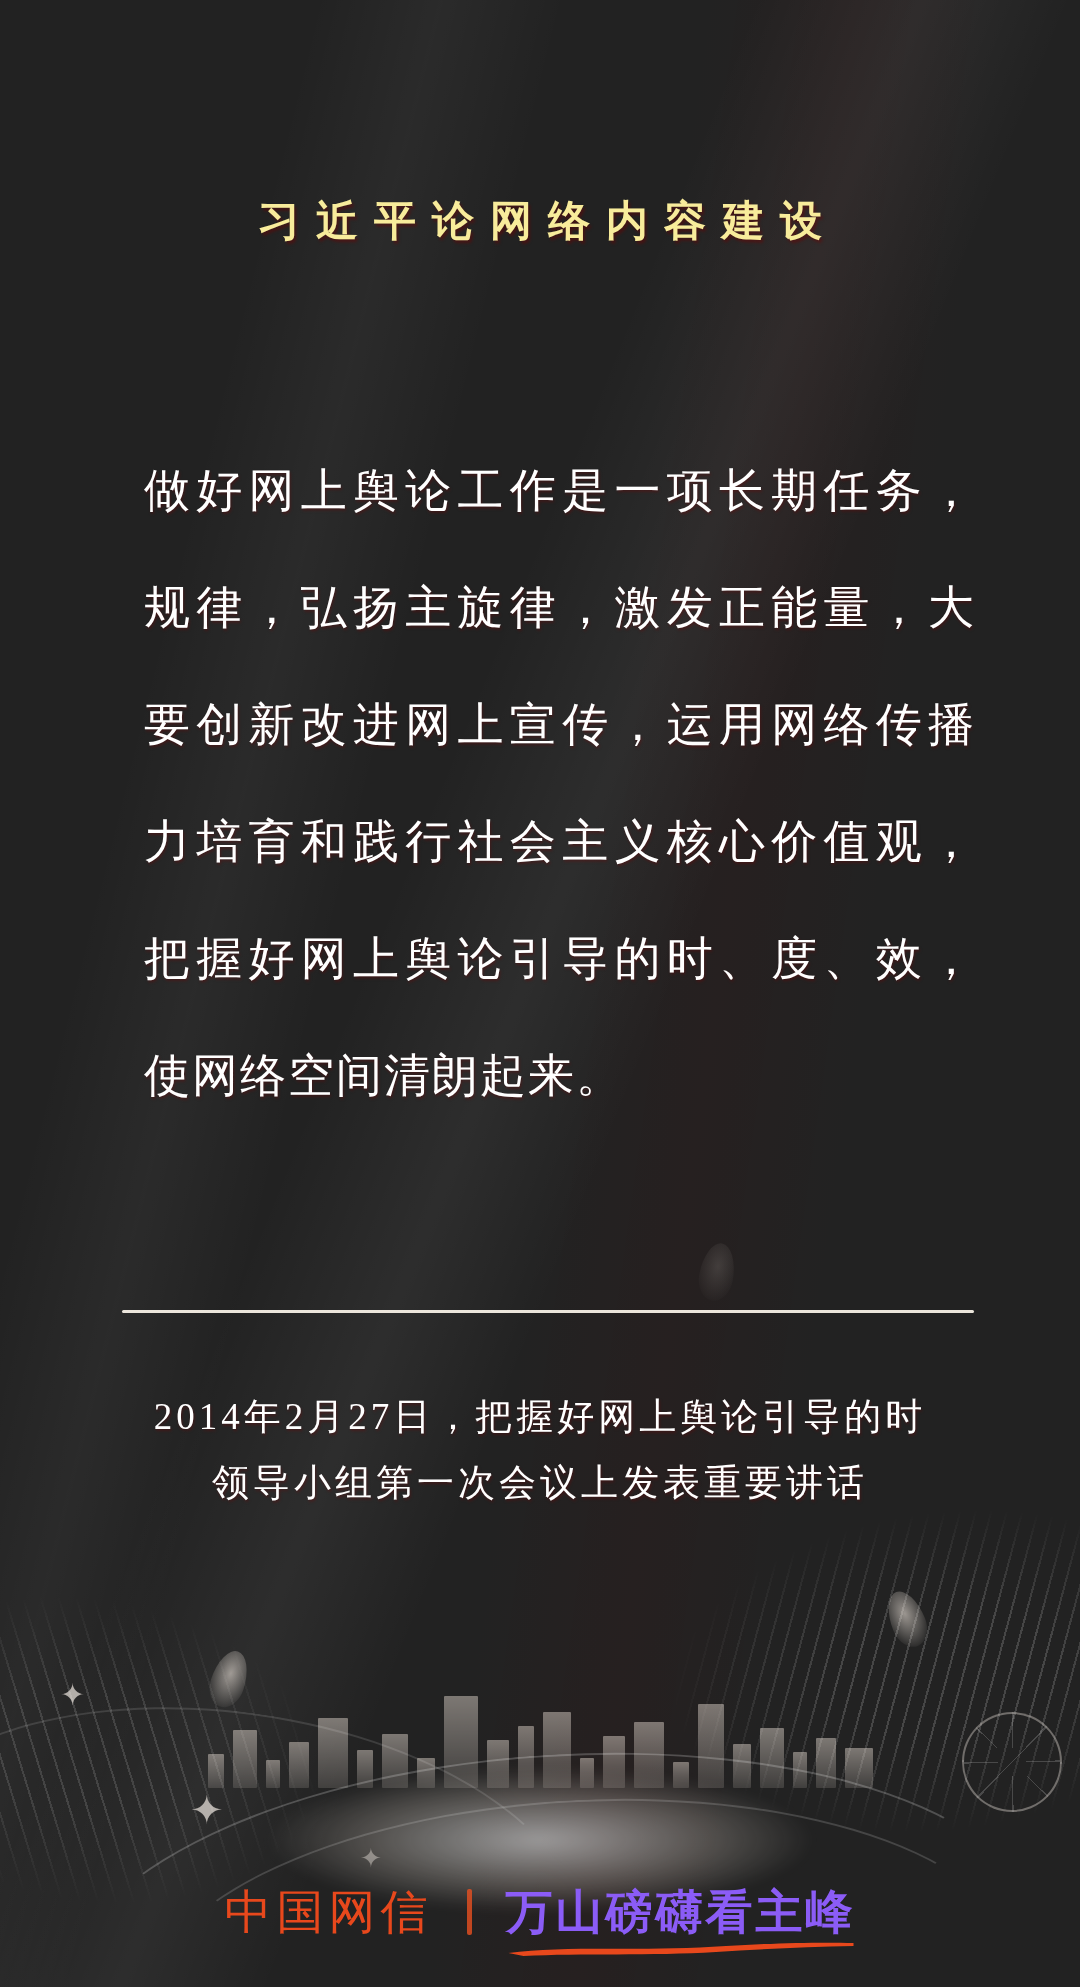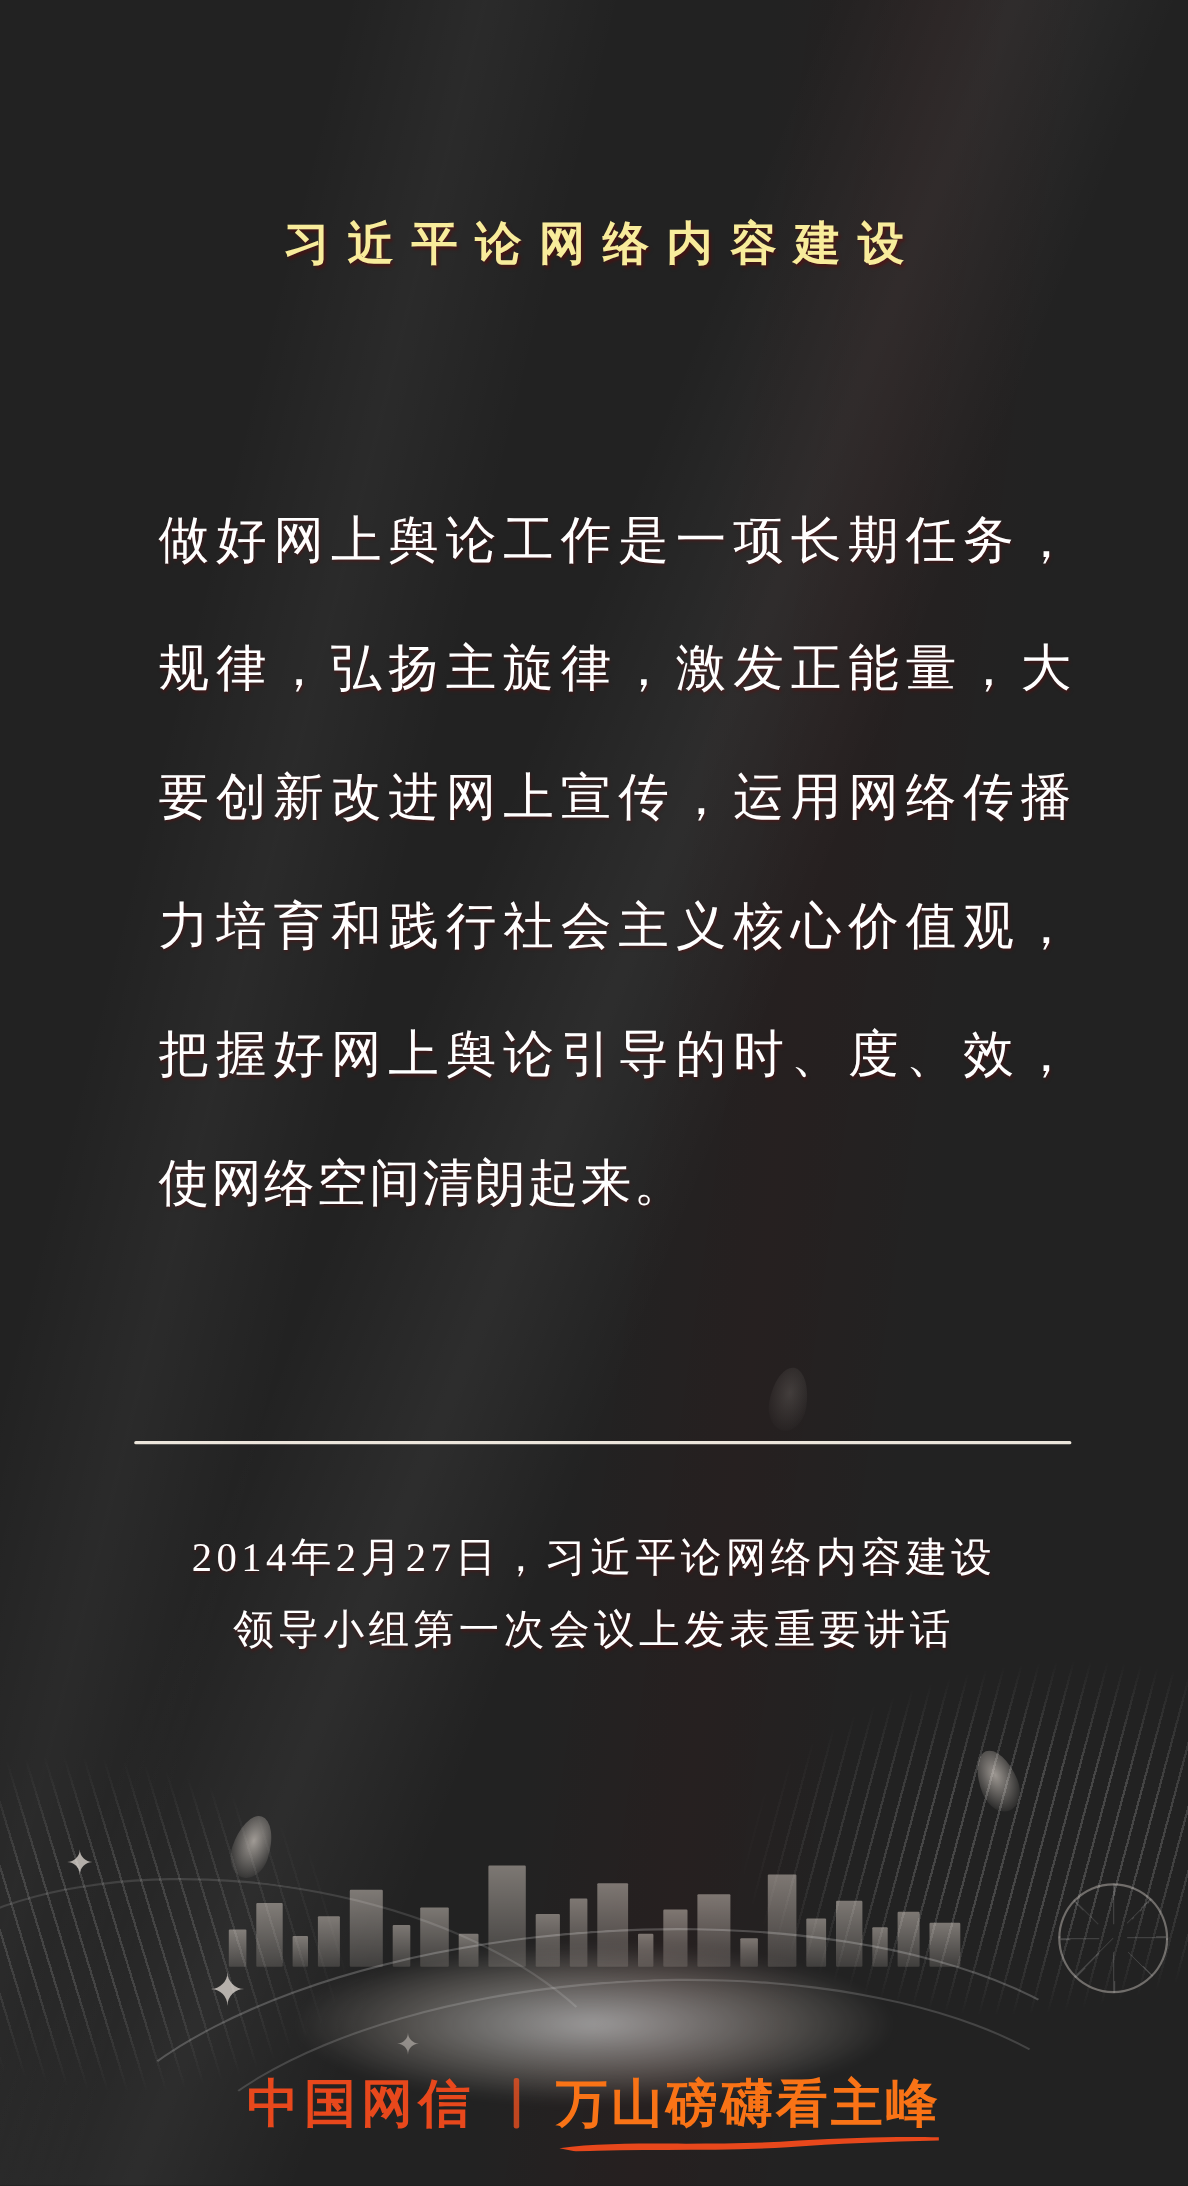--- a/index.html
+++ b/index.html
@@ -124,31 +124,31 @@
         rgba(255,255,255,.25) 223deg 225deg, transparent 225deg 268deg,
         rgba(255,255,255,.25) 268deg 270deg, transparent 270deg 313deg,
         rgba(255,255,255,.25) 313deg 315deg, transparent 315deg 360deg);
   }
   
   .footer{
     position:absolute;top:1886px;left:0;width:100%;
     display:flex;justify-content:center;align-items:flex-start;gap:34px;
   }
   .brand{
-    font-size:47px;font-weight:700;letter-spacing:5px;
+    font-size:47px;font-weight:400;letter-spacing:5px;
     color:#e8481c;line-height:52px;white-space:nowrap;
   }
   .sepbar{
     width:5px;height:46px;margin-top:3px;border-radius:2px;
     background:rgba(232,80,32,.8);
   }
   .slogan-wrap{position:relative;display:inline-block;}
   .slogan{
     font-size:47px;font-weight:800;letter-spacing:3px;
-    color:#f97316;line-height:52px;white-space:nowrap;display:block;
+    color:#8b5cf6;line-height:52px;white-space:nowrap;display:block;
   }
   .brush{display:block;margin-top:2px;width:100%;height:16px;}
 </style>
 </head>
 <body>
 
 <div class="poster">
 
   <div class="sheen"></div>
 
@@ -197,21 +197,21 @@
     <div class="quote-line j">规律，弘扬主旋律，激发正能量，大</div>
     <div class="quote-line j">要创新改进网上宣传，运用网络传播</div>
     <div class="quote-line j">力培育和践行社会主义核心价值观，</div>
     <div class="quote-line j">把握好网上舆论引导的时、度、效，</div>
     <div class="quote-line">使网络空间清朗起来。</div>
   </div>
 
   <div class="divider"></div>
 
   <div class="citation">
-    <div>2014年2月27日，习近平论网络内容建设</div>
+    <div>2014年2月27日，把握好网上舆论引导的时</div>
     <div>领导小组第一次会议上发表重要讲话</div>
   </div>
 
   <div class="footer">
     <span class="brand">中国网信</span>
     <span class="sepbar"></span>
     <span class="slogan-wrap">
       <span class="slogan">万山磅礴看主峰</span>
       <svg class="brush" viewBox="0 0 280 16" preserveAspectRatio="none">
         <path d="M2,13 C48,5 110,12 176,6 C215,3 252,2 278,3 L278,6 C240,7 204,9 168,12 C116,16 60,13 14,16 Z" fill="#e8481c"></path>

